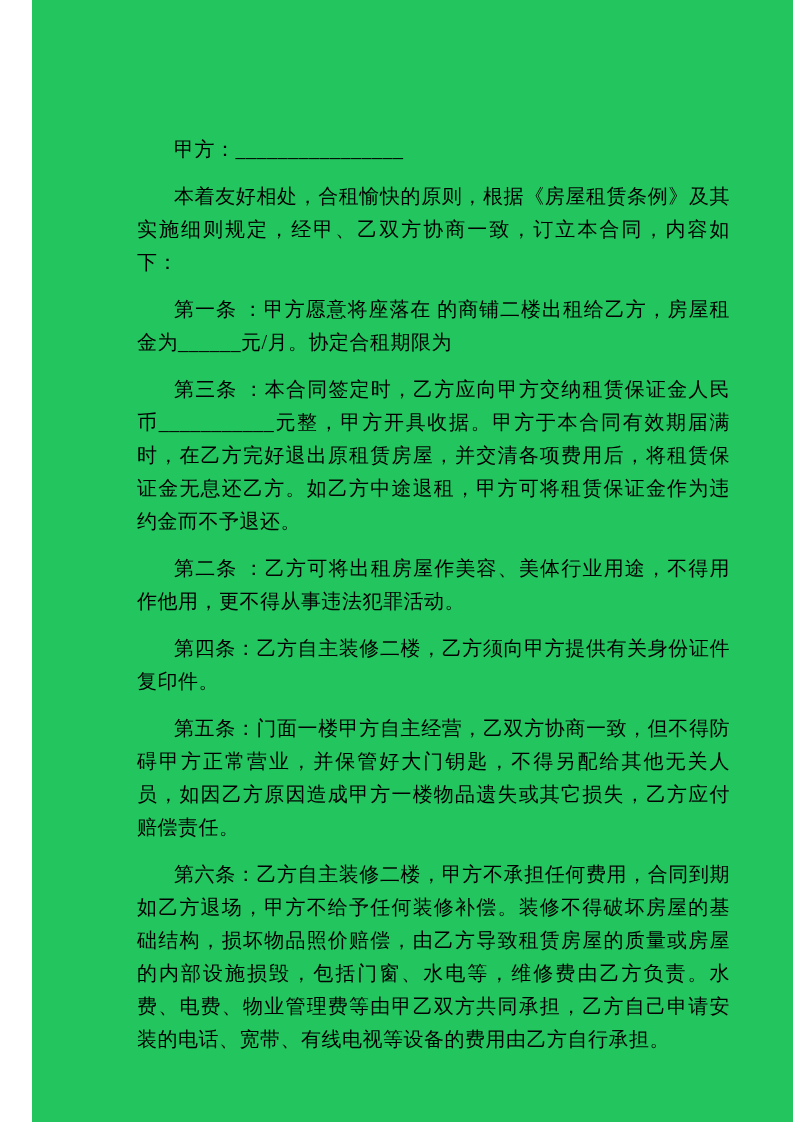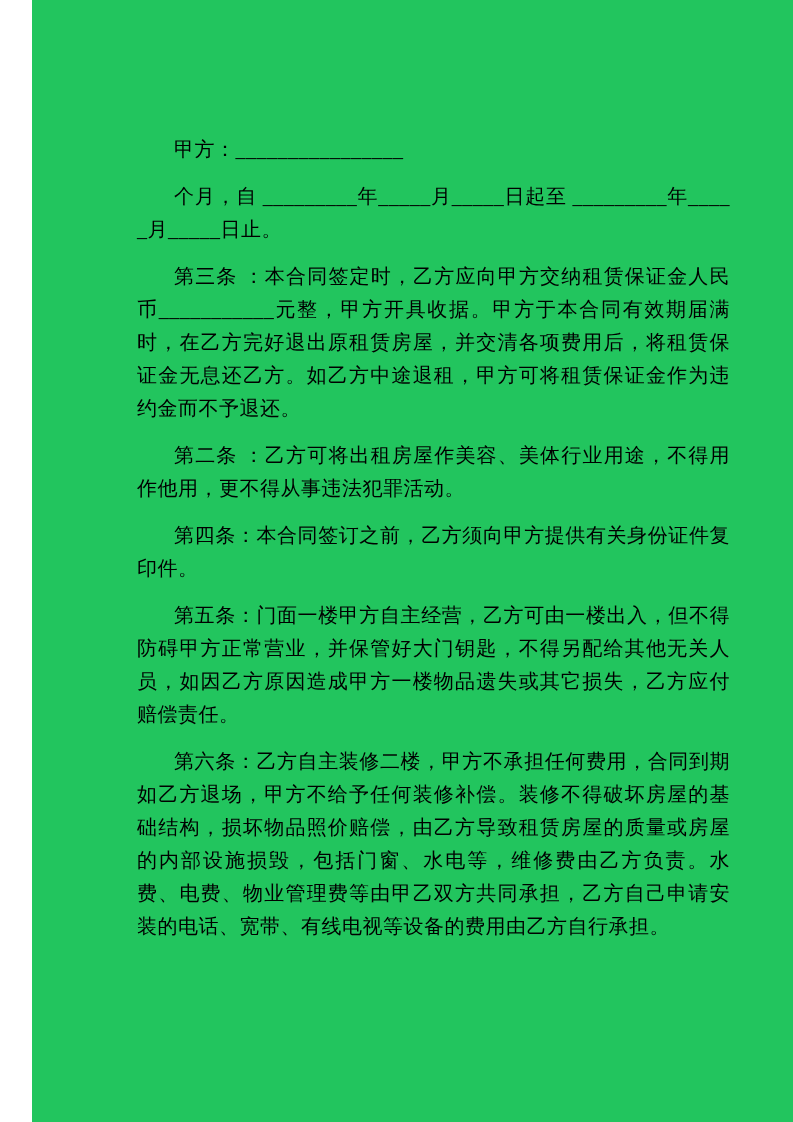--- a/index.html
+++ b/index.html
@@ -30,20 +30,21 @@
     word-break: break-all;
     letter-spacing: 0.5px;
   }
 </style>
 </head>
 <body>
 
 <main class="page" style="background: #22c55e; color: rgb(0, 0, 0); margin-left: 32px;">
   <article class="doc">
       <p class="para">甲方：________________</p>
-      <p class="para">个月，自 _________年_____月_____日起至 _________年_____月_____日止。</p>
+      <p class="para">本着友好相处，合租愉快的原则，根据《房屋租赁条例》及其实施细则规定，经甲、乙双方协商一致，订立本合同，内容如下：</p>
+      <p class="para">第一条 ：甲方愿意将座落在 的商铺二楼出租给乙方，房屋租金为______元/月。协定合租期限为</p>
       <p class="para">第三条 ：本合同签定时，乙方应向甲方交纳租赁保证金人民币___________元整，甲方开具收据。甲方于本合同有效期届满时，在乙方完好退出原租赁房屋，并交清各项费用后，将租赁保证金无息还乙方。如乙方中途退租，甲方可将租赁保证金作为违约金而不予退还。</p>
       <p class="para">第二条 ：乙方可将出租房屋作美容、美体行业用途，不得用作他用，更不得从事违法犯罪活动。</p>
-      <p class="para">第四条：本合同签订之前，乙方须向甲方提供有关身份证件复印件。</p>
-      <p class="para">第五条：门面一楼甲方自主经营，乙方可由一楼出入，但不得防碍甲方正常营业，并保管好大门钥匙，不得另配给其他无关人员，如因乙方原因造成甲方一楼物品遗失或其它损失，乙方应付赔偿责任。</p>
+      <p class="para">第四条：乙方自主装修二楼，乙方须向甲方提供有关身份证件复印件。</p>
+      <p class="para">第五条：门面一楼甲方自主经营，乙双方协商一致，但不得防碍甲方正常营业，并保管好大门钥匙，不得另配给其他无关人员，如因乙方原因造成甲方一楼物品遗失或其它损失，乙方应付赔偿责任。</p>
       <p class="para">第六条：乙方自主装修二楼，甲方不承担任何费用，合同到期如乙方退场，甲方不给予任何装修补偿。装修不得破坏房屋的基础结构，损坏物品照价赔偿，由乙方导致租赁房屋的质量或房屋的内部设施损毁，包括门窗、水电等，维修费由乙方负责。水费、电费、物业管理费等由甲乙双方共同承担，乙方自己申请安装的电话、宽带、有线电视等设备的费用由乙方自行承担。</p>
     </article>
 </main>
 
 </body></html>

